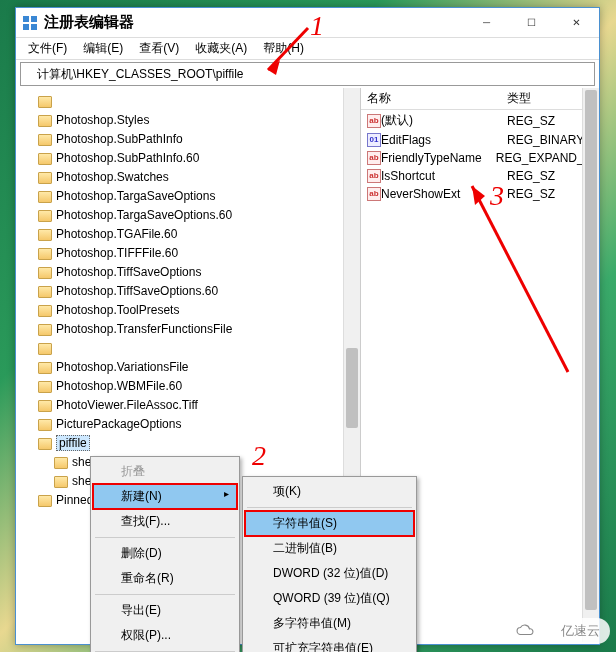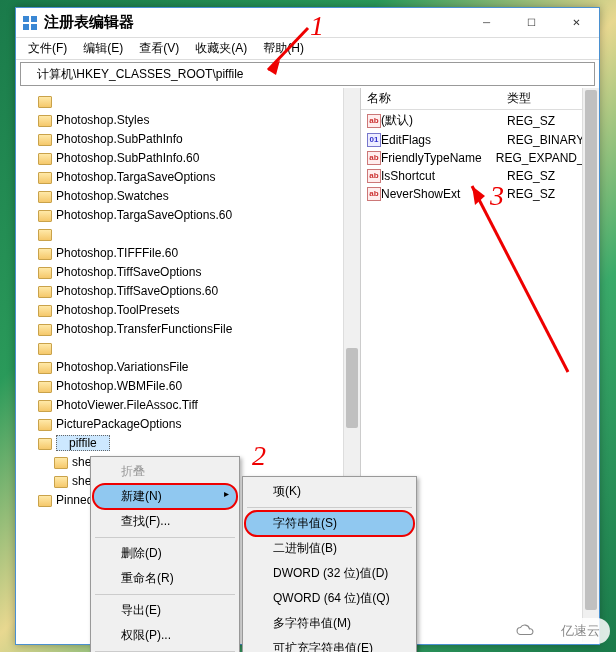--- a/index.html
+++ b/index.html
@@ -70,21 +70,21 @@
   .tree-item {
     padding: 1px 0 1px 22px;
     white-space: nowrap;
     position: relative;
     font-size: 12px;
     line-height: 17px;
   }
   .tree-item.selected span.lbl {
     background: #cde8ff;
     border: 1px dotted #666;
-    padding: 0 12px;
+    padding: 0 2px;
   }
   .folder-icon {
     width: 14px; height: 12px;
     display: inline-block;
     background: linear-gradient(#ffe9a8, #f5c86b);
     border: 1px solid #c9a24a;
     border-radius: 1px;
     margin-right: 4px;
     vertical-align: middle;
   }
@@ -144,21 +144,21 @@
     box-shadow: 2px 2px 4px rgba(0,0,0,0.3);
     font-size:12px;
     padding:2px;
   }
   .ctx-item {
     padding: 4px 24px 4px 28px;
     white-space:nowrap;
     position:relative;
   }
   .ctx-item.disabled { color:#999; }
-  .ctx-item.highlight { background:#90c8f0;border-radius:12px; }
+  .ctx-item.highlight { background:#90c8f0; }
   .ctx-item.boxed { outline:2px solid #e00; outline-offset:-1px; }
   .ctx-sep { height:1px; background:#ccc; margin:3px 2px; }
   .ctx-arrow::after {
     content:"▸";
     position:absolute;
     right:8px;
     top:4px;
     font-size:10px;
   }
   
@@ -220,24 +220,24 @@
   </div>
 
   <div class="content">
 
     <div class="left-pane">
       <div id="tree-list">
           <div class="tree-item"><span class="folder-icon"></span></div>
           <div class="tree-item"><span class="folder-icon"></span><span>Photoshop.Styles</span></div>
           <div class="tree-item"><span class="folder-icon"></span><span>Photoshop.SubPathInfo</span></div>
           <div class="tree-item"><span class="folder-icon"></span><span>Photoshop.SubPathInfo.60</span></div>
+          <div class="tree-item"><span class="folder-icon"></span><span>Photoshop.Swatches</span></div>
           <div class="tree-item"><span class="folder-icon"></span><span>Photoshop.TargaSaveOptions</span></div>
-          <div class="tree-item"><span class="folder-icon"></span><span>Photoshop.Swatches</span></div>
           <div class="tree-item"><span class="folder-icon"></span><span>Photoshop.TargaSaveOptions.60</span></div>
-          <div class="tree-item"><span class="folder-icon"></span></div>
+          <div class="tree-item"><span class="folder-icon"></span><span>Photoshop.TGAFile.60</span></div>
           <div class="tree-item"><span class="folder-icon"></span><span>Photoshop.TIFFFile.60</span></div>
           <div class="tree-item"><span class="folder-icon"></span><span>Photoshop.TiffSaveOptions</span></div>
           <div class="tree-item"><span class="folder-icon"></span><span>Photoshop.TiffSaveOptions.60</span></div>
           <div class="tree-item"><span class="folder-icon"></span><span>Photoshop.ToolPresets</span></div>
           <div class="tree-item"><span class="folder-icon"></span><span>Photoshop.TransferFunctionsFile</span></div>
           <div class="tree-item"><span class="folder-icon"></span></div>
           <div class="tree-item"><span class="folder-icon"></span><span>Photoshop.VariationsFile</span></div>
           <div class="tree-item"><span class="folder-icon"></span><span>Photoshop.WBMFile.60</span></div>
           <div class="tree-item"><span class="folder-icon"></span><span>PhotoViewer.FileAssoc.Tiff</span></div>
           <div class="tree-item"><span class="folder-icon"></span><span>PicturePackageOptions</span></div>
@@ -322,21 +322,21 @@
   <div class="ctx-sep"></div>
 
 </div>
 
 <div class="ctx" style="left:242px; top:476px; width:175px;">
   <div class="ctx-item">项(K)</div>
   <div class="ctx-sep"></div>
   <div class="ctx-item highlight boxed">字符串值(S)</div>
   <div class="ctx-item">二进制值(B)</div>
   <div class="ctx-item">DWORD (32 位)值(D)</div>
-  <div class="ctx-item">QWORD (64 位)值(Q)</div>
+  <div class="ctx-item">QWORD (39 位)值(Q)</div>
   <div class="ctx-item">多字符串值(M)</div>
   <div class="ctx-item">可扩充字符串值(E)</div>
 </div>
 
 <svg class="anno" style="left:0;top:0;width:616px;height:652px">
 
   <line x1="308" y1="28" x2="268" y2="70" stroke="#e00" stroke-width="3"></line>
   <polygon points="268,70 280,60 276,75" fill="#e00"></polygon>
 
   <line x1="568" y1="372" x2="472" y2="186" stroke="#e00" stroke-width="3"></line>

